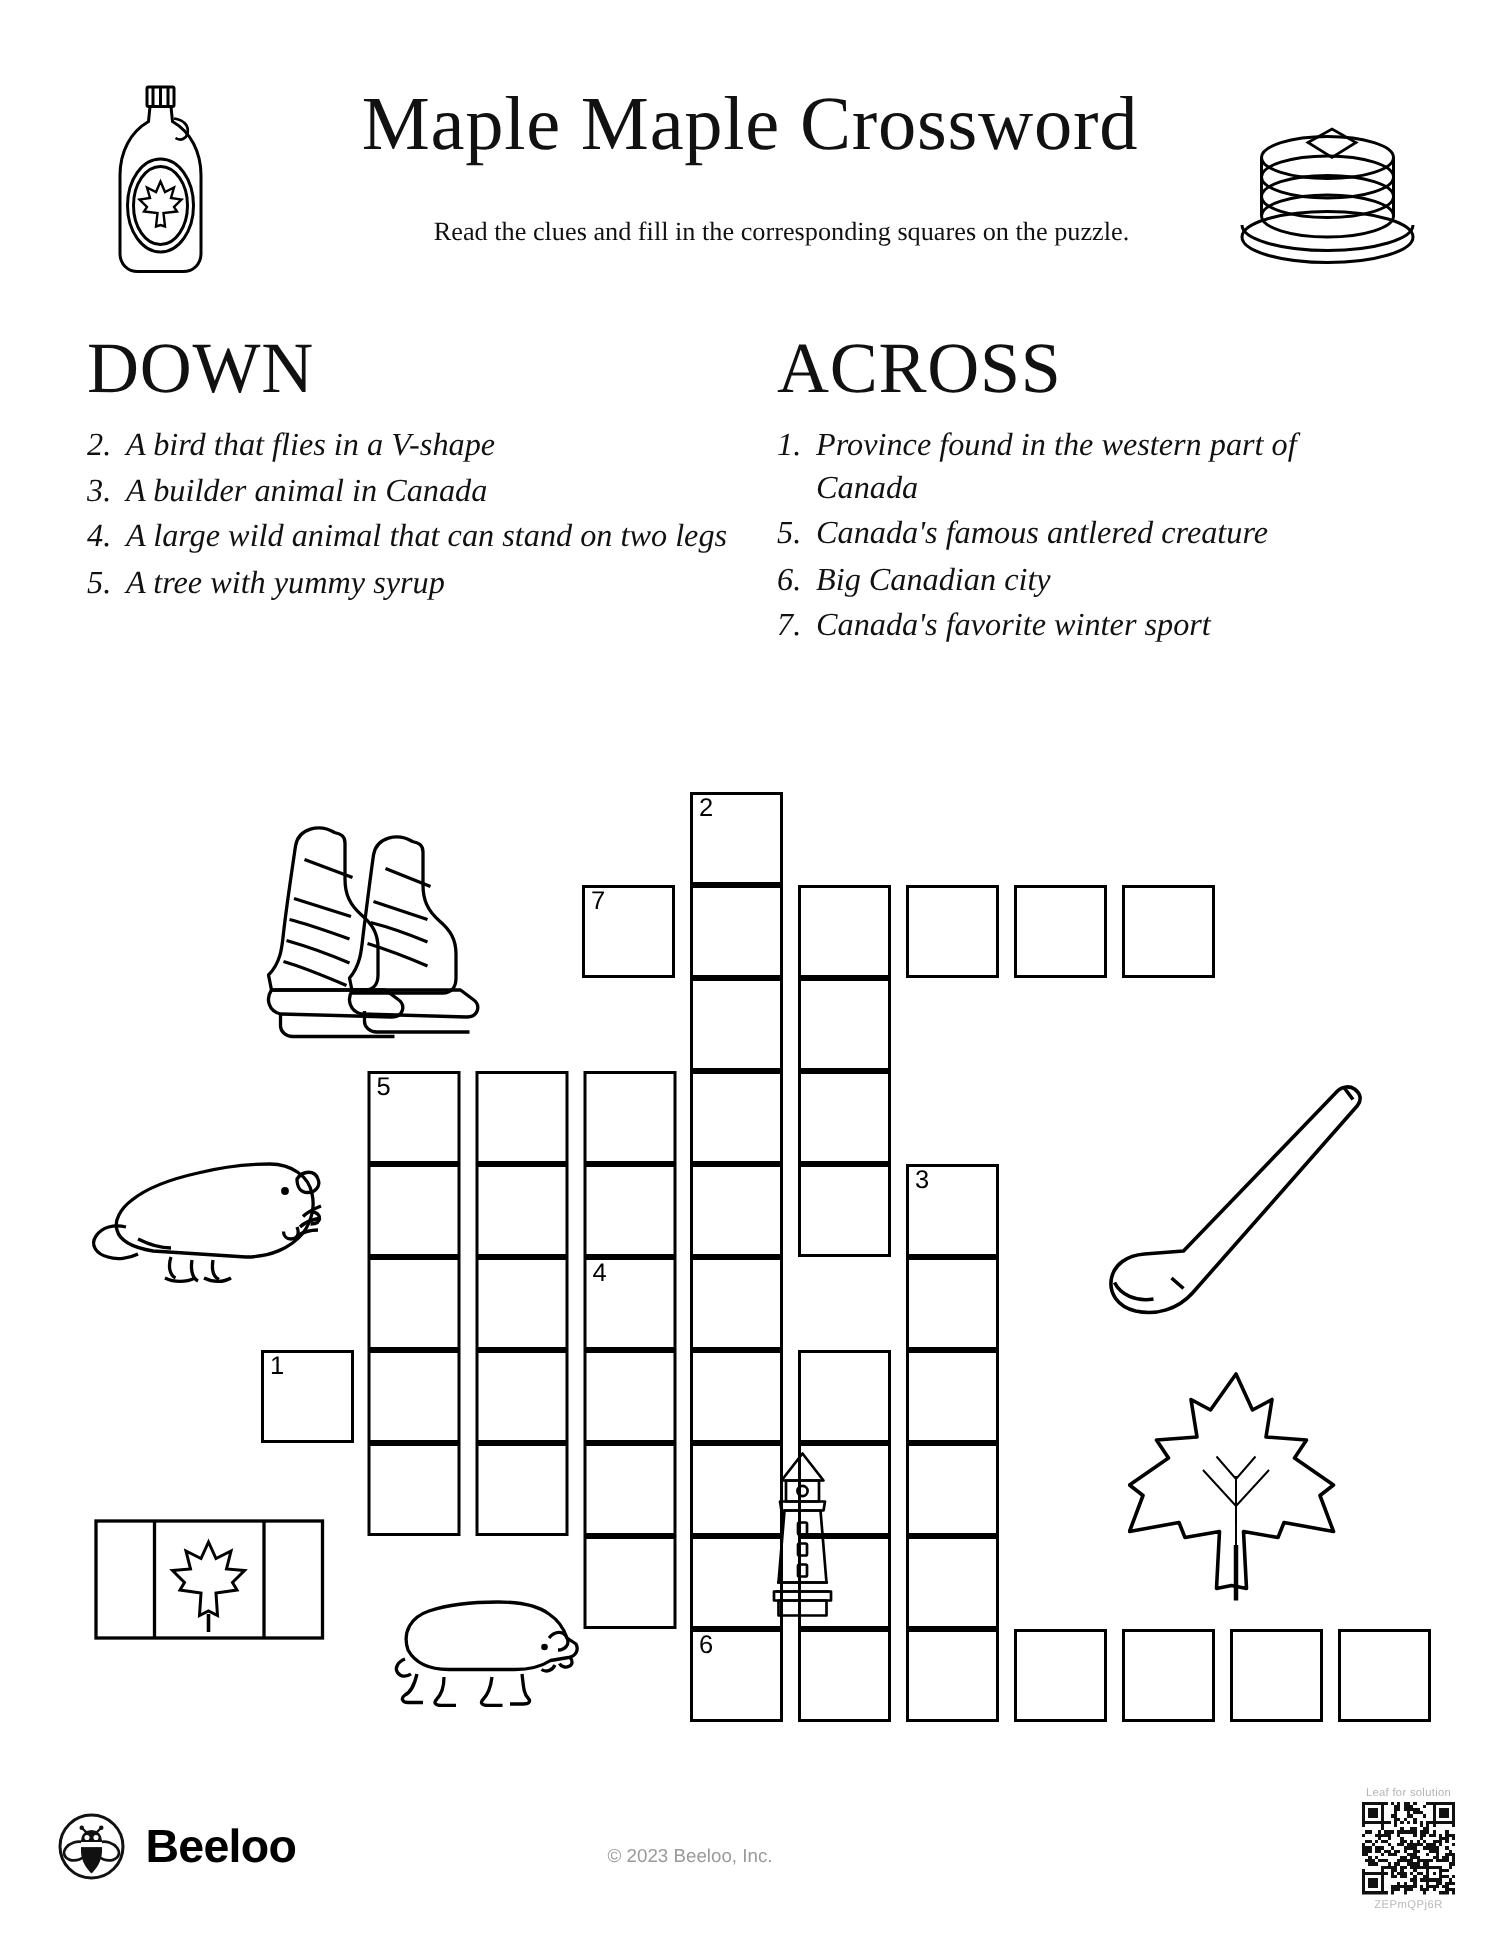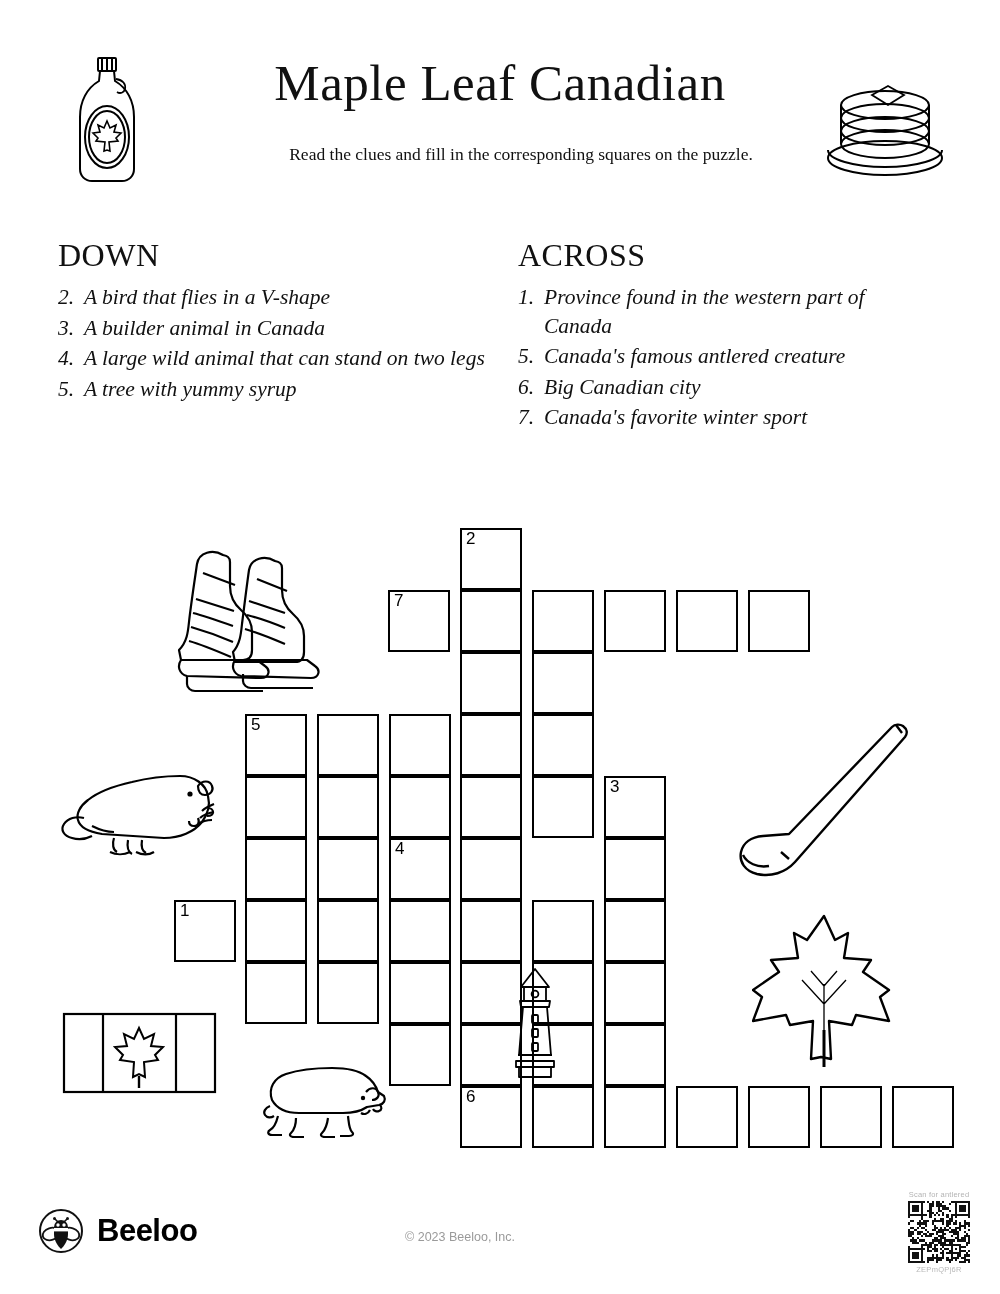--- a/index.html
+++ b/index.html
@@ -17,21 +17,21 @@
     position:absolute;left:0;top:144px;width:1000px;text-align:center;
     font-size:17.5px;font-weight:400;padding-left:21px;
   }
   #syrup-bottle{left:72px;top:55px;width:70px;height:130px;}
   #pancakes{left:820px;top:70px;width:130px;height:110px;}
 
   
   .clue-col{position:absolute;top:222px;}
   #down-col{left:58px;width:430px;}
   #across-col{left:518px;width:400px;}
-  .clue-heading{font-size:32px;line-height:1;margin:17px 0 12px 0;font-weight:400;letter-spacing:.5px;}
+  .clue-heading{font-size:48px;line-height:1;margin:0 0 12px 0;font-weight:400;letter-spacing:.5px;}
   .clue-list{list-style:none;margin:0;padding:0;}
   .clue-item{
     font-size:21.5px;line-height:1.33;margin-bottom:2px;
     padding-left:26px;text-indent:-26px;font-style:italic;
   }
   .clue-num{display:inline-block;width:26px;text-indent:0;}
 
   
   #grid{position:absolute;left:0;top:0;width:1000px;height:1294px;}
   .cell{
@@ -75,21 +75,21 @@
       <line x1="35" y1="3" x2="35" y2="16"></line>
       <line x1="40" y1="3" x2="40" y2="16"></line>
     <path d="M28 16 l-1 10 c-12 7 -19 20 -19 36 v52 c0 7 5 12 12 12 h30 c7 0 12 -5 12 -12 v-52 c0 -16 -7 -29 -19 -36 l-1 -10 z"></path>
     <path d="M44 24 c7 1 10 5 9 10 -1 4 -5 5 -8 3" stroke-width="1.8"></path>
     <ellipse cx="35" cy="82" rx="22" ry="31"></ellipse>
     <ellipse cx="35" cy="82" rx="18" ry="26"></ellipse>
     <path d="M35 66 l3 7 6 -3 -2 7 7 1 -5 5 2 3 -9 1 1 9 -3 -1 -3 1 1 -9 -9 -1 2 -3 -5 -5 7 -1 -2 -7 6 3 z" stroke-width="1.6"></path>
   </svg>
 </div>
 
-<div id="header-title">Maple Leaf Canadian</div>
+<div id="header-title">Maple Maple Crossword</div>
 <div id="header-subtitle">Read the clues and fill in the corresponding squares on the puzzle.</div>
 
 <div class="illus" id="pancakes">
   <svg viewBox="0 0 130 110" width="130" height="110" fill="none" stroke="#000" stroke-width="2">
     <ellipse cx="65" cy="88" rx="57" ry="17"></ellipse>
     <path d="M8 80 a57 17 0 0 0 114 0"></path>
     <ellipse cx="65" cy="74" rx="44" ry="14"></ellipse>
     <ellipse cx="65" cy="61" rx="44" ry="14"></ellipse>
     <ellipse cx="65" cy="48" rx="44" ry="14"></ellipse>
     <ellipse cx="65" cy="35" rx="44" ry="14"></ellipse>
@@ -296,21 +296,21 @@
     <path d="M17 11 l3 3 M29 11 l-3 3" stroke="#111" stroke-width="1.6" fill="none"></path>
     <circle cx="16.5" cy="10.5" r="1.5" fill="#111"></circle>
     <circle cx="29.5" cy="10.5" r="1.5" fill="#111"></circle>
   </svg>
   <span id="brand-name">Beeloo</span>
 </div>
 
 <div id="copyright">© 2023 Beeloo, Inc.</div>
 
 <div id="qr-block">
-  <div id="qr-caption">Scan for antlered</div>
+  <div id="qr-caption">Leaf for solution</div>
   <svg id="qr-img" viewBox="0 0 29 29" shape-rendering="crispEdges">
       <rect x="0" y="0" width="1" height="1" fill="#111"></rect>
       <rect x="1" y="0" width="1" height="1" fill="#111"></rect>
       <rect x="2" y="0" width="1" height="1" fill="#111"></rect>
       <rect x="3" y="0" width="1" height="1" fill="#111"></rect>
       <rect x="4" y="0" width="1" height="1" fill="#111"></rect>
       <rect x="5" y="0" width="1" height="1" fill="#111"></rect>
       <rect x="6" y="0" width="1" height="1" fill="#111"></rect>
       <rect x="7" y="0" width="1" height="1" fill="#111"></rect>
       <rect x="9" y="0" width="1" height="1" fill="#111"></rect>

